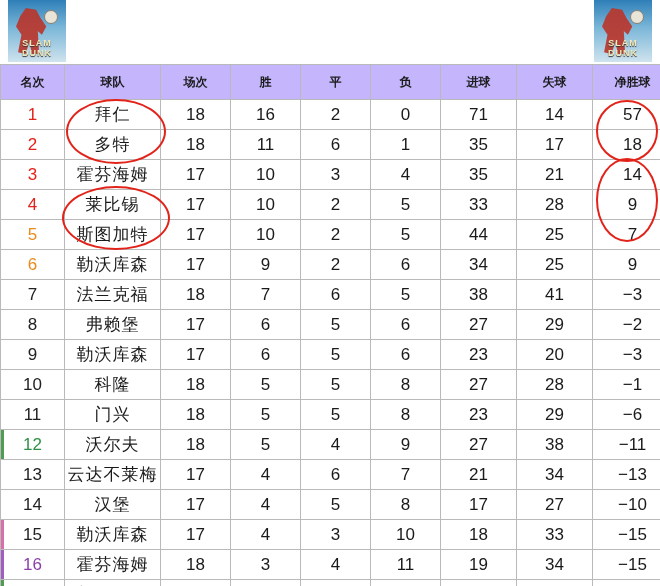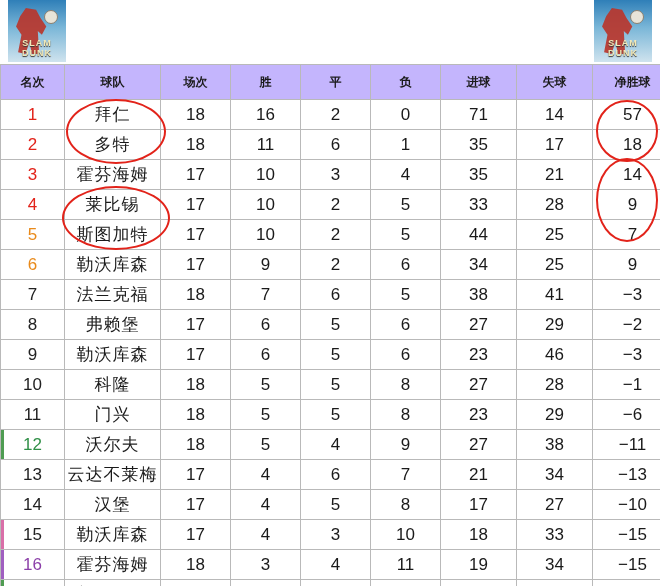--- a/index.html
+++ b/index.html
@@ -226,21 +226,21 @@
           <td>−2</td>
         </tr>
         <tr>
           <td class="rank r-dark">9</td>
           <td class="team">勒沃库森</td>
           <td>17</td>
           <td>6</td>
           <td>5</td>
           <td>6</td>
           <td>23</td>
-          <td>46</td>
+          <td>20</td>
           <td>−3</td>
         </tr>
         <tr>
           <td class="rank r-dark">10</td>
           <td class="team">科隆</td>
           <td>18</td>
           <td>5</td>
           <td>5</td>
           <td>8</td>
           <td>27</td>

